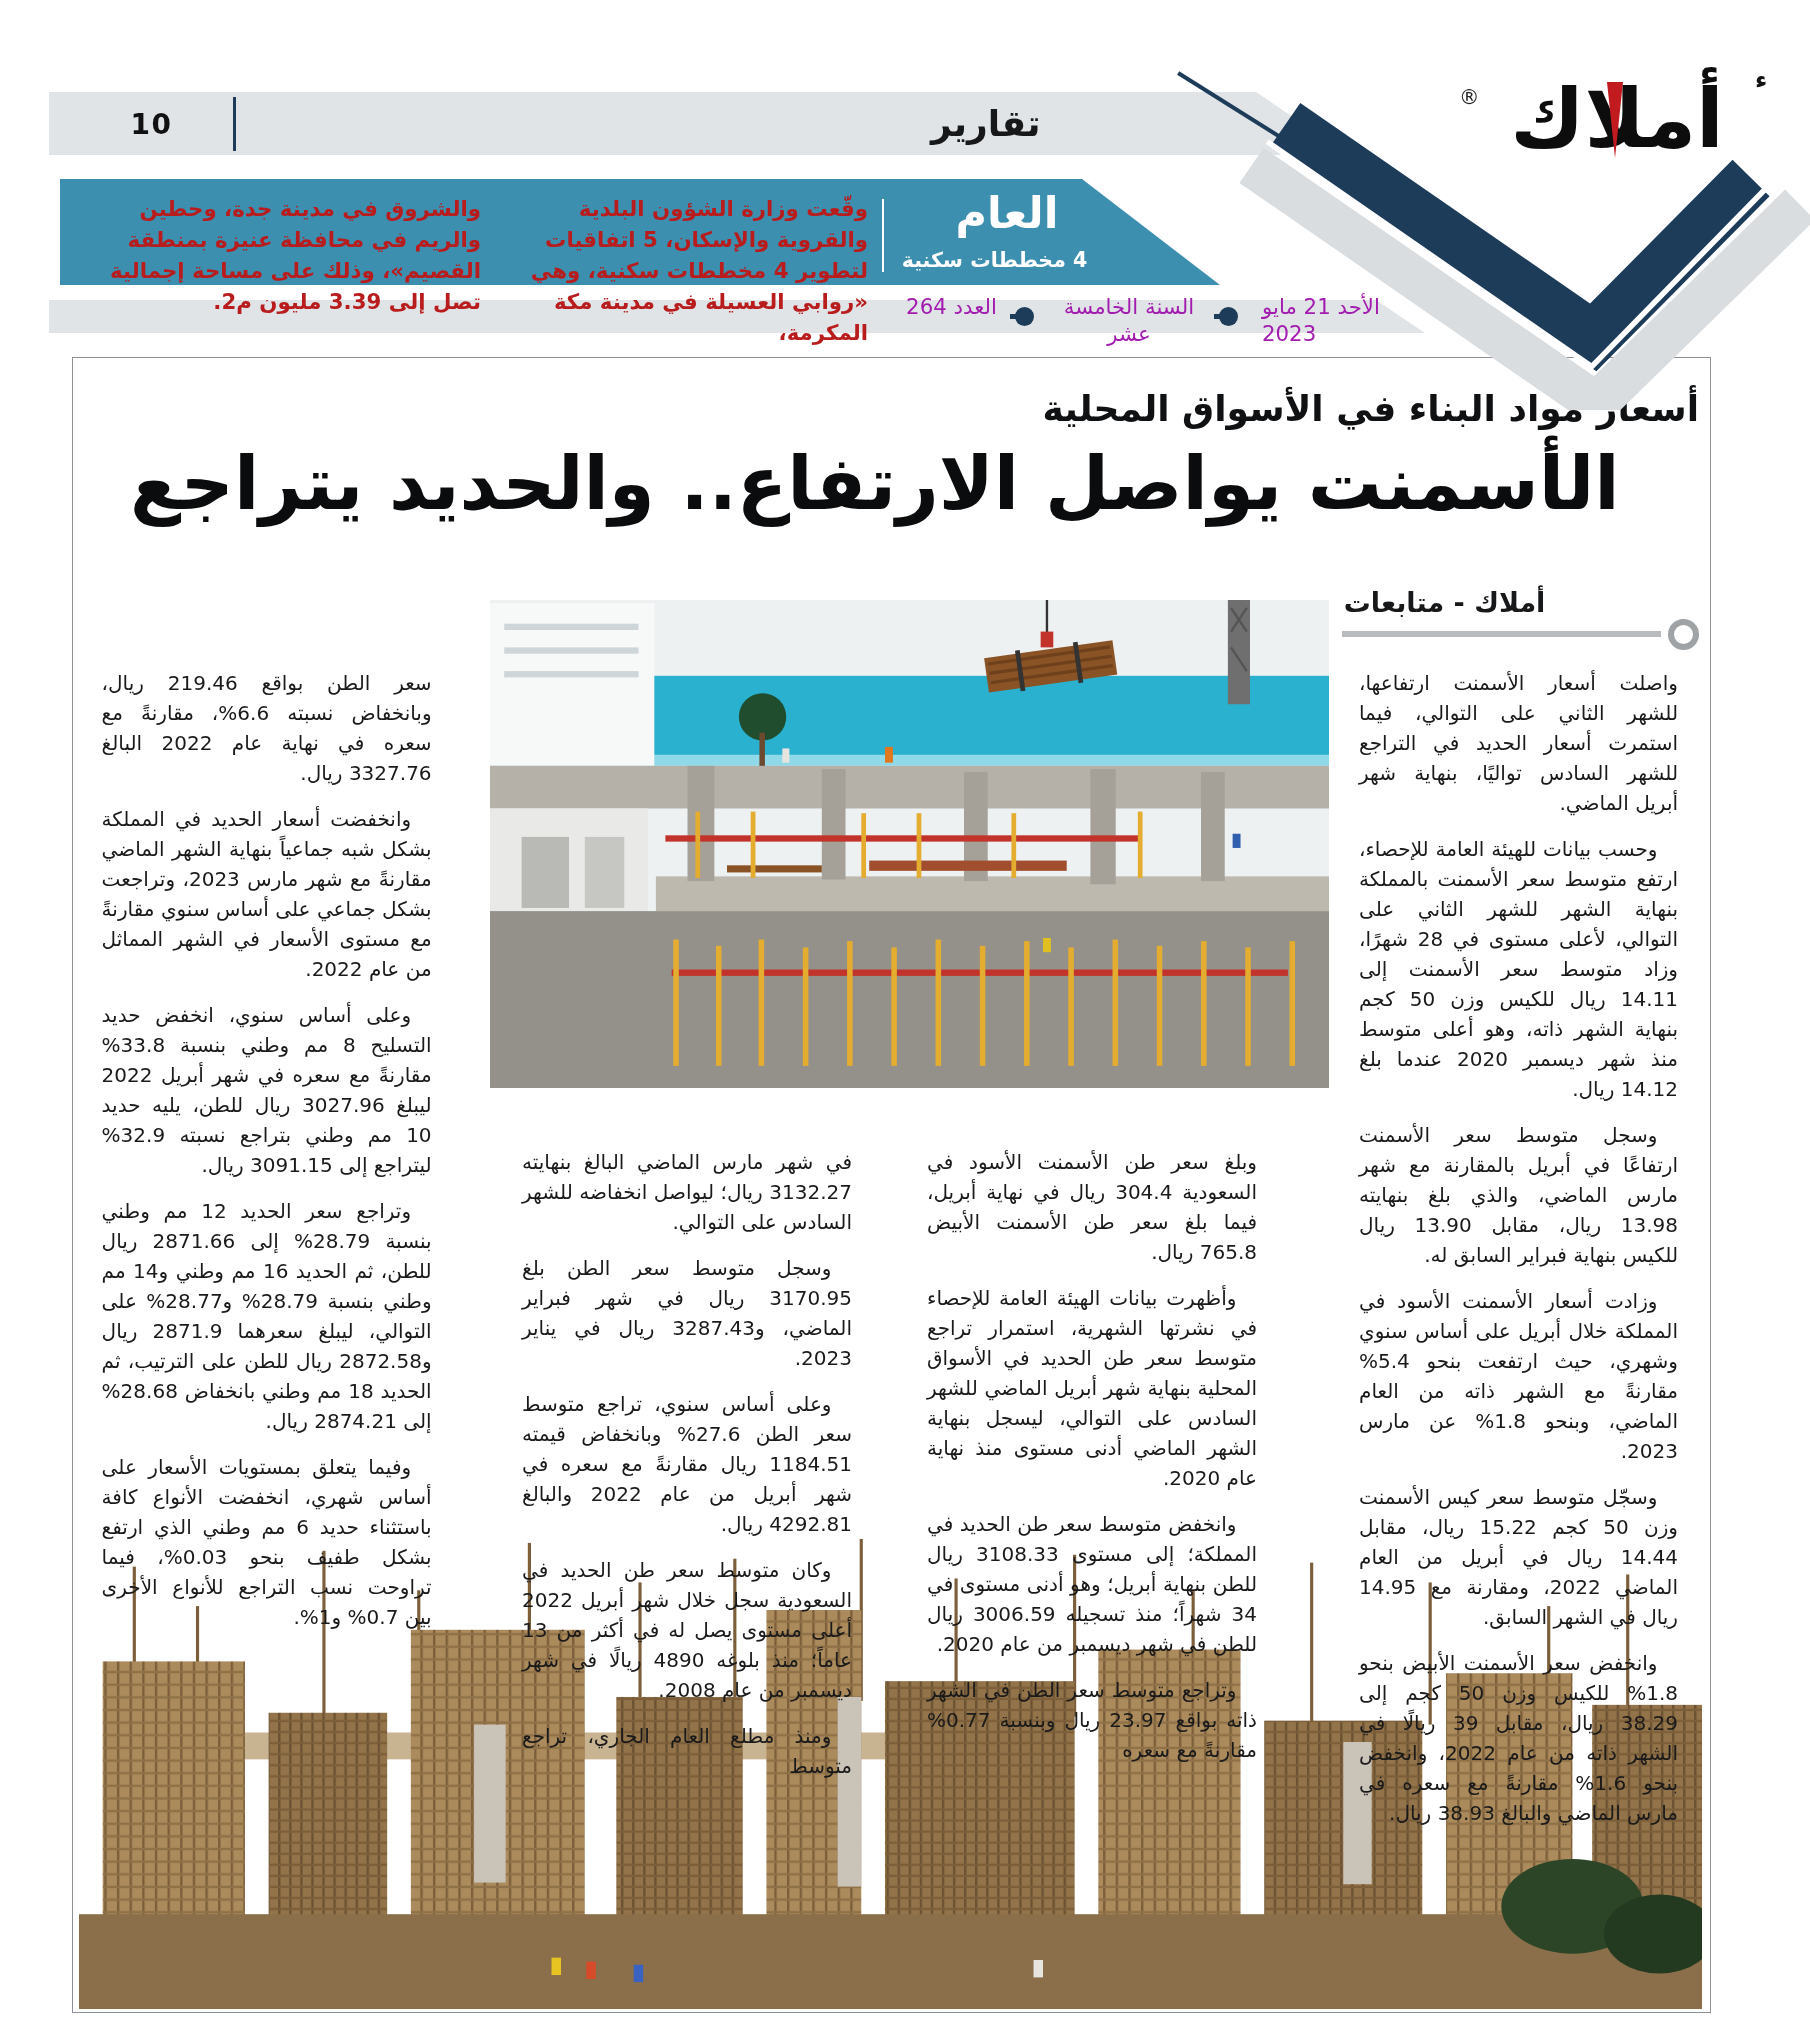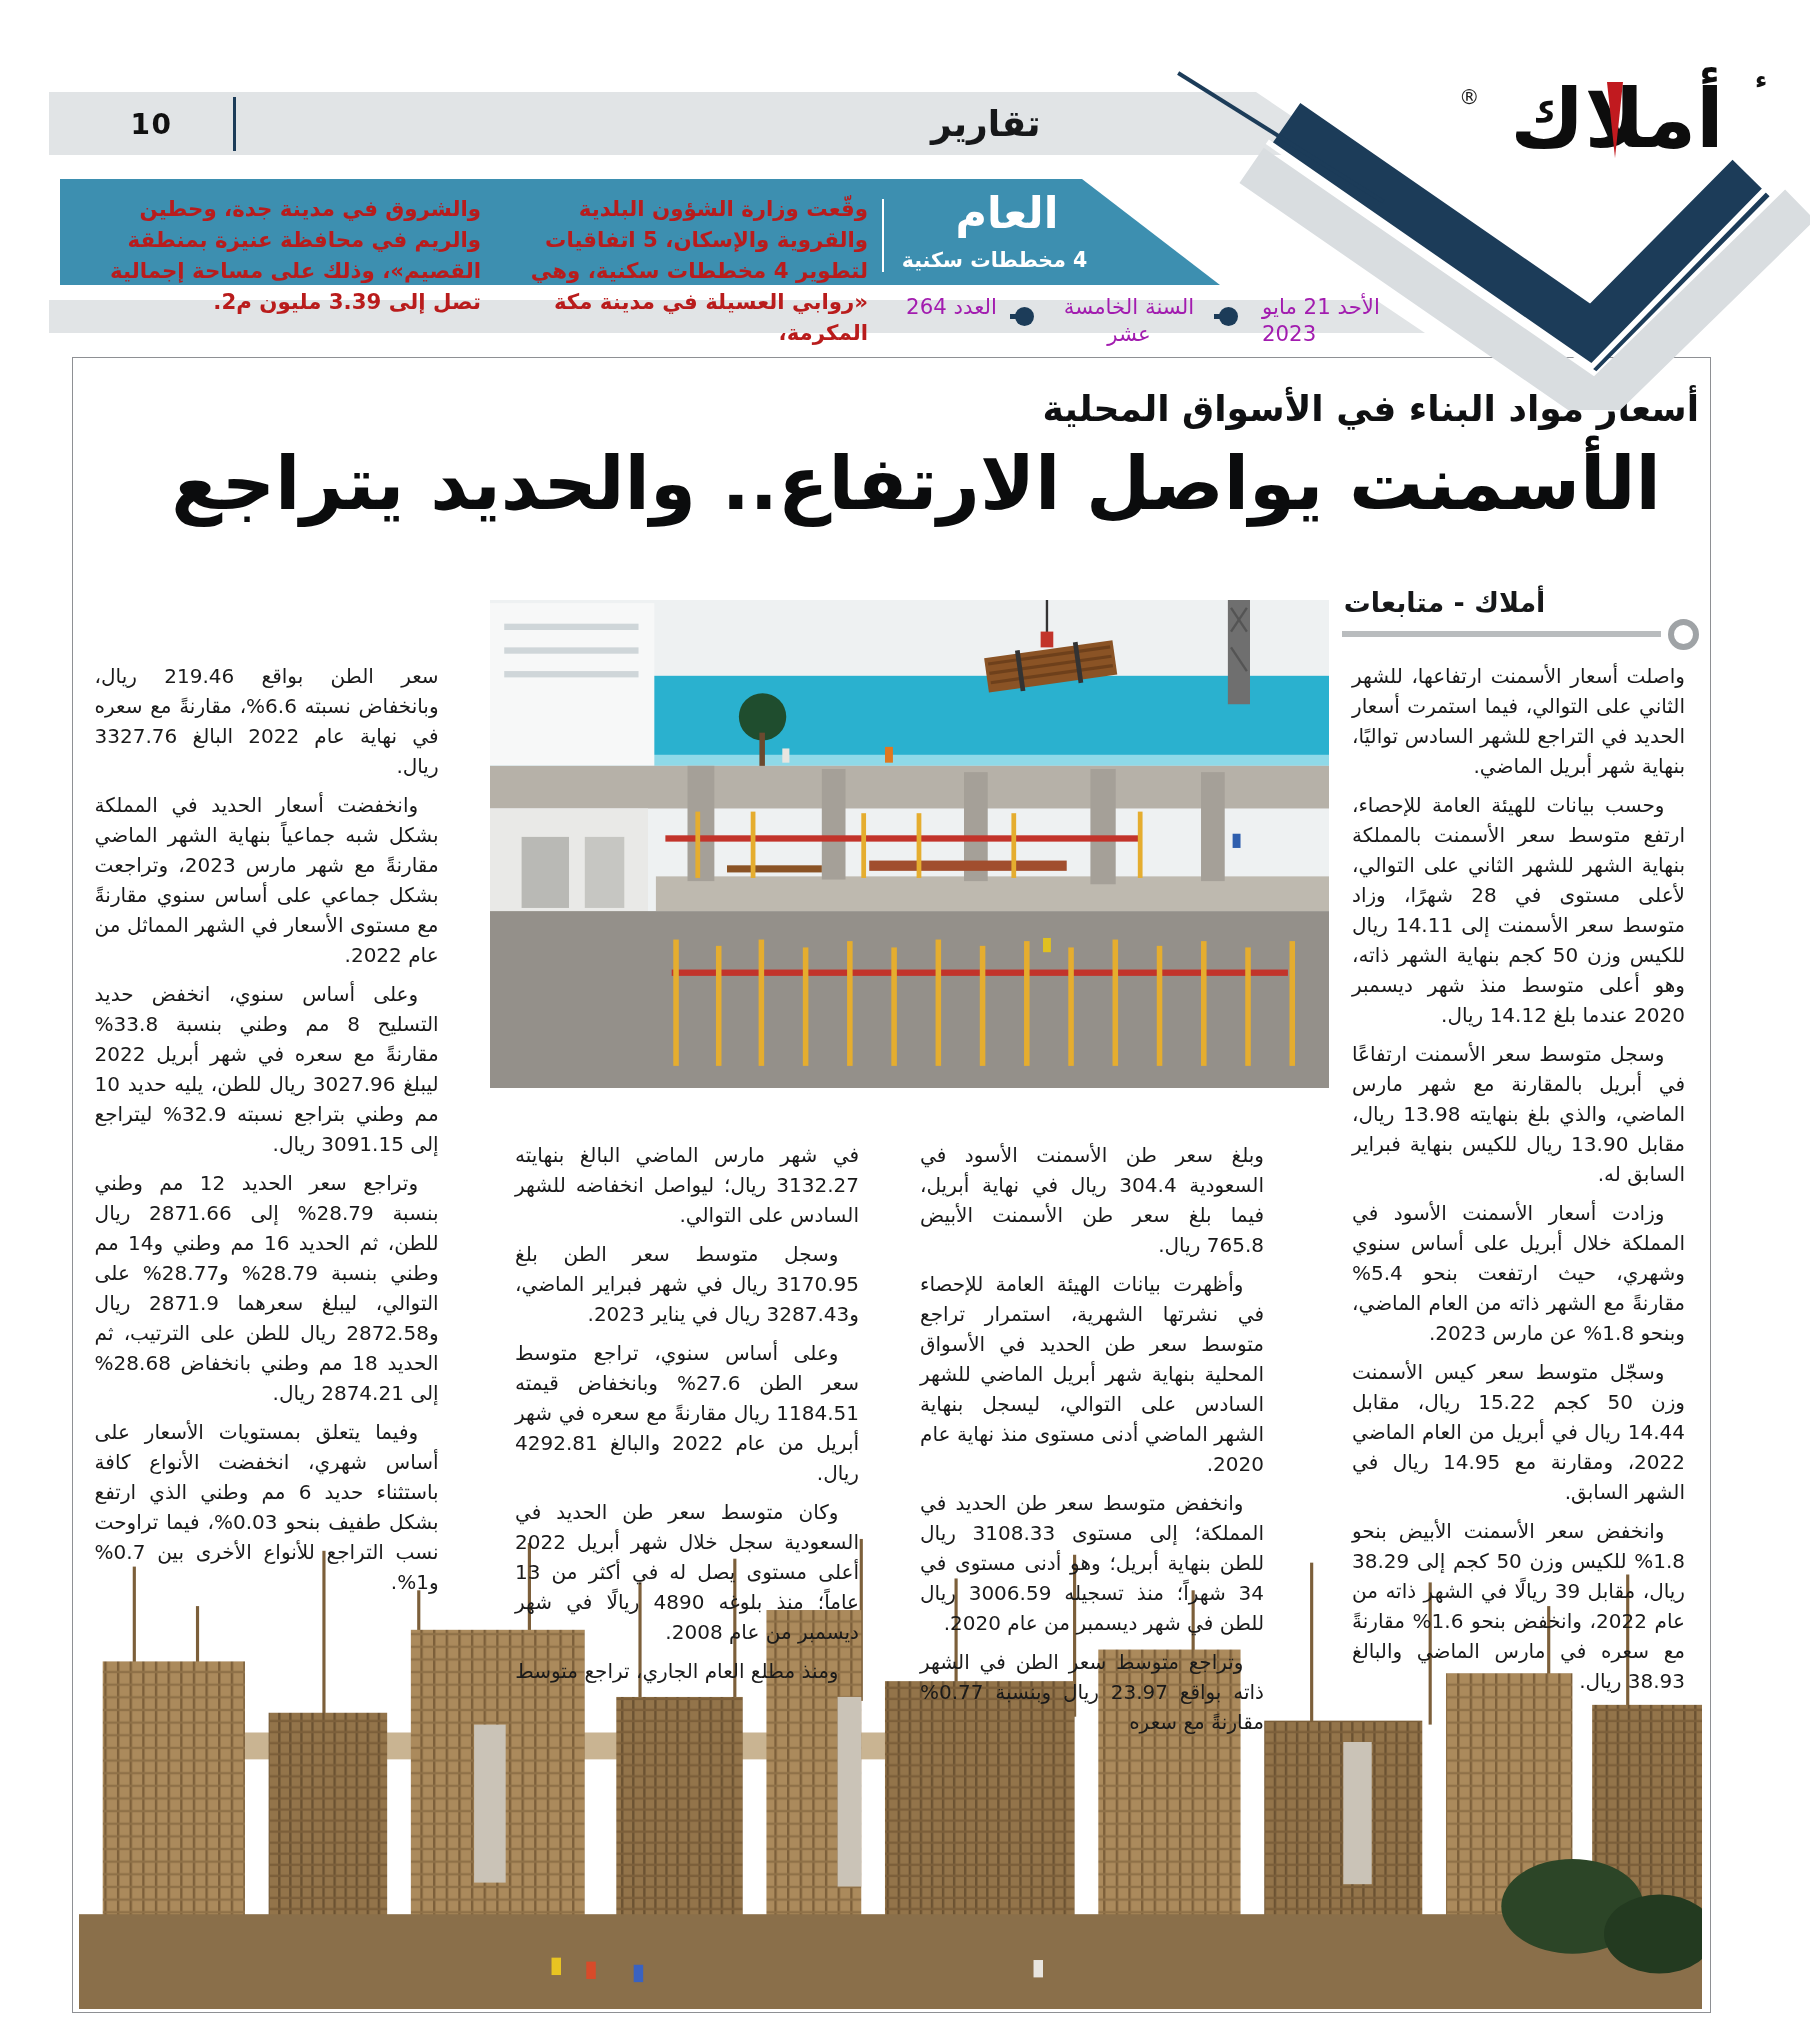--- a/index.html
+++ b/index.html
@@ -46,34 +46,34 @@
   .bullet{top:307px;width:24px;height:19px;z-index:2;}
   .bullet .dot{position:absolute;right:0;top:0;width:19px;height:19px;border-radius:50%;background:#1c3c59;}
   .bullet .tick{position:absolute;left:0;top:7.1px;width:8px;height:4.7px;background:#1c3c59;}
 
   
   .article-box{left:73px;top:357px;width:1637px;height:1654px;background:#fff;
                border:1.6px solid #8e9094;z-index:2;}
   .kicker{position:absolute;right:11px;top:30px;width:711px;font-size:36px;font-weight:bold;
           color:#101113;text-align:right;direction:rtl;}
   .headline{position:absolute;right:8px;top:82px;width:1572px;font-size:74px;font-weight:bold;
-            color:#0b0c0d;text-align:center;direction:rtl;letter-spacing:-0.8px;}
+            color:#0b0c0d;text-align:left;direction:rtl;letter-spacing:-0.8px;}
   .byline{position:absolute;right:147px;top:229px;width:237px;font-size:27px;font-weight:bold;
           color:#17181a;text-align:center;direction:rtl;}
   .byline-rule{position:absolute;right:49px;top:273px;width:319px;height:5.5px;background:#b9bcbe;}
   .byline-ring{position:absolute;right:11px;top:261px;width:19px;height:19px;border-radius:50%;
                border:6.3px solid #9fa3a6;background:#fff;}
 
   .photo{position:absolute;overflow:hidden;}
   .photo-main{left:417px;top:242px;width:839px;height:488px;}
   .photo-bottom{left:6.3px;top:1177px;width:1623px;height:474px;}
 
   .col{position:absolute;font-size:20px;line-height:30px;text-align:justify;direction:rtl;
        color:#1a1a1a;z-index:3;}
-  .col p{margin:9px;text-indent:20.5px;}
+  .col p{margin:16px;text-indent:20.5px;}
   .col p:first-child{text-indent:0;}
   .col1{left:1270px;top:294px;width:351px;}
   .col2{left:838px;top:773px;width:362px;}
   .col3{left:433px;top:773px;width:362px;}
   .col4{left:12.6px;top:294px;width:362px;}
 </style>
 </head>
 <body>
 
 <div class="page">

